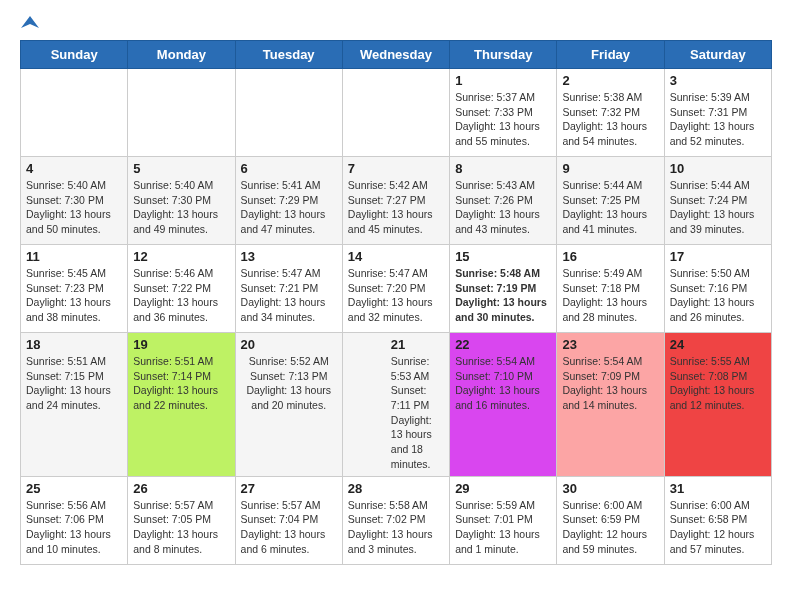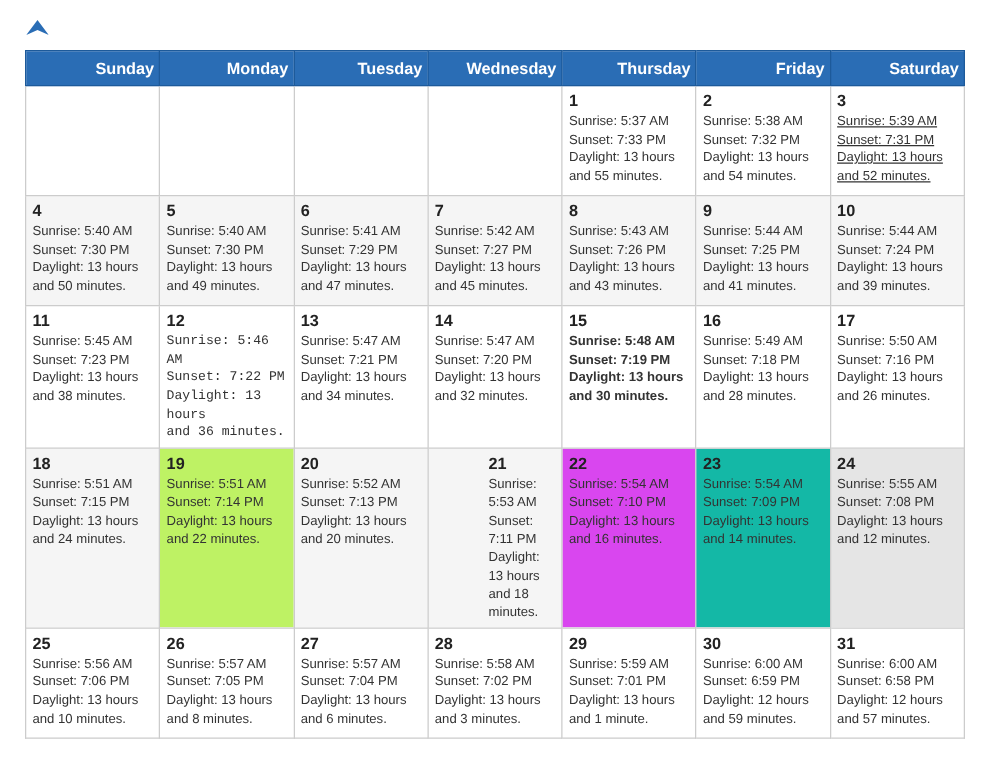--- a/index.html
+++ b/index.html
@@ -51,21 +51,21 @@
       width: 100%;
       border-collapse: collapse;
       table-layout: fixed;
     }
     thead th {
       background: #2a6db5;
       color: #fff;
       font-size: 13px;
       font-weight: bold;
       padding: 6px 4px;
-      text-align: right;
+      text-align: center;
       border: 1px solid #1d5a9a;
     }
     tbody td {
       border: 1px solid #ccc;
       vertical-align: top;
       padding: 4px 5px;
       font-size: 11px;
       color: #333;
       height: 88px;
       background: #fff;
@@ -138,21 +138,21 @@
         </td>
         <td>
           <span class="day-number">2</span>
           <div class="day-info" style="white-space: pre-line;">Sunrise: 5:38 AM
 Sunset: 7:32 PM
 Daylight: 13 hours
 and 54 minutes.</div>
         </td>
         <td>
           <span class="day-number">3</span>
-          <div class="day-info" style="white-space: pre-line; text-decoration: underline;">Sunrise: 5:39 AM
+          <div class="day-info" style="white-space: pre-line;">Sunrise: 5:39 AM
 Sunset: 7:31 PM
 Daylight: 13 hours
 and 52 minutes.</div>
         </td>
       </tr>
       <tr>
         <td style="background: rgb(245, 245, 245);">
           <span class="day-number">4</span>
           <div class="day-info" style="white-space: pre-line;">Sunrise: 5:40 AM
 Sunset: 7:30 PM
@@ -205,21 +205,21 @@
       <tr>
         <td>
           <span class="day-number">11</span>
           <div class="day-info" style="white-space: pre-line;">Sunrise: 5:45 AM
 Sunset: 7:23 PM
 Daylight: 13 hours
 and 38 minutes.</div>
         </td>
         <td>
           <span class="day-number">12</span>
-          <div class="day-info" style="white-space: pre-line; font-family: Liberation Mono, monospace;">Sunrise: 5:46 AM
+          <div class="day-info" style="white-space: pre-line;">Sunrise: 5:46 AM
 Sunset: 7:22 PM
 Daylight: 13 hours
 and 36 minutes.</div>
         </td>
         <td>
           <span class="day-number">13</span>
           <div class="day-info" style="white-space: pre-line;">Sunrise: 5:47 AM
 Sunset: 7:21 PM
 Daylight: 13 hours
 and 34 minutes.</div>
@@ -263,47 +263,47 @@
         </td>
         <td style="background: #bef264;">
           <span class="day-number">19</span>
           <div class="day-info" style="white-space: pre-line;">Sunrise: 5:51 AM
 Sunset: 7:14 PM
 Daylight: 13 hours
 and 22 minutes.</div>
         </td>
         <td style="background: rgb(245, 245, 245);">
           <span class="day-number">20</span>
-          <div class="day-info" style="white-space: pre-line;">Sunrise: 5:52 AM
+          <div class="day-info" style="white-space: pre-line; text-align: center;">Sunrise: 5:52 AM
 Sunset: 7:13 PM
 Daylight: 13 hours
 and 20 minutes.</div>
         </td>
         <td style="background: rgb(245, 245, 245); padding-left: 48px;">
           <span class="day-number">21</span>
           <div class="day-info" style="white-space: pre-line;">Sunrise: 5:53 AM
 Sunset: 7:11 PM
 Daylight: 13 hours
 and 18 minutes.</div>
         </td>
         <td style="background: #d946ef;">
           <span class="day-number">22</span>
           <div class="day-info" style="white-space: pre-line;">Sunrise: 5:54 AM
 Sunset: 7:10 PM
 Daylight: 13 hours
 and 16 minutes.</div>
         </td>
-        <td style="background: #14b8a6;">
+        <td style="background: #fca5a5;">
           <span class="day-number">23</span>
           <div class="day-info" style="white-space: pre-line;">Sunrise: 5:54 AM
 Sunset: 7:09 PM
 Daylight: 13 hours
 and 14 minutes.</div>
         </td>
-        <td style="background: #e5e5e5;">
+        <td style="background: #ef4444;">
           <span class="day-number">24</span>
           <div class="day-info" style="white-space: pre-line;">Sunrise: 5:55 AM
 Sunset: 7:08 PM
 Daylight: 13 hours
 and 12 minutes.</div>
         </td>
       </tr>
       <tr>
         <td>
           <span class="day-number">25</span>

